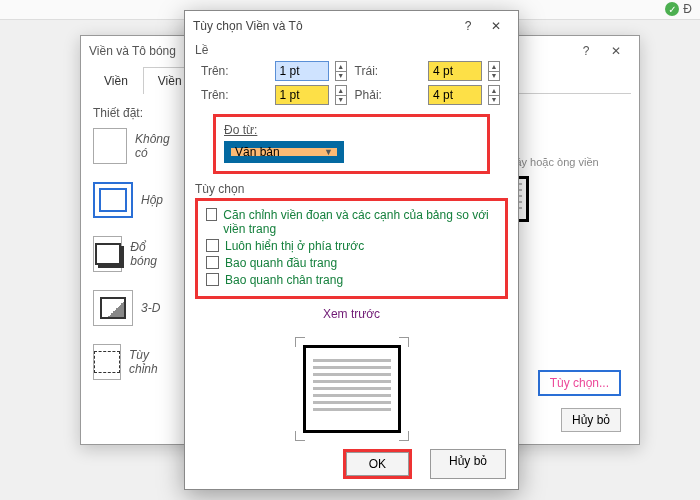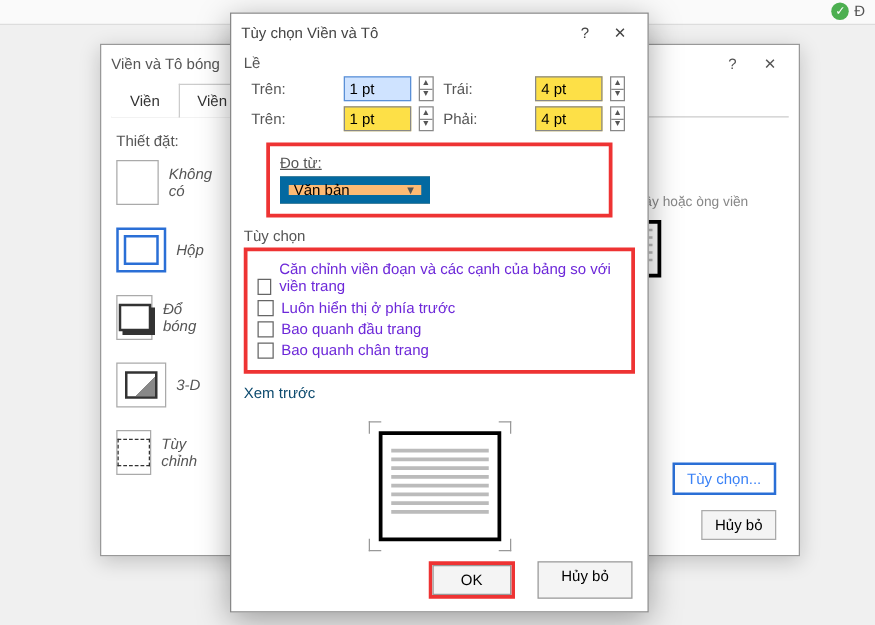--- a/index.html
+++ b/index.html
@@ -19,21 +19,21 @@
 .dlg1 .tab { padding: 6px 14px; border: 1px solid transparent; border-bottom: none; color: #333; position: relative; top: 1px; background: #fff; }
 .dlg1 .tab.active { border-color: #ccc; background: #fff; }
 .dlg1 .body { padding: 8px 12px; }
 .dlg1 .thietdat-label { color: #555; margin: 4px 0 6px; }
 .dlg1 .preset-col { width: 70px; float: left; }
 .dlg1 .preset-item { display: flex; flex-direction: row; align-items: center; gap: 8px; margin-bottom: 14px; height: 40px; font-style: italic; }
 .dlg1 .preset-item .picon { width: 40px; height: 36px; border: 1px solid #aaa; background: #fff; display: flex; align-items: center; justify-content: center; }
 .dlg1 .preset-item.selected .picon { border: 2px solid #2a6fd6; }
 .dlg1 .preset-item .plabel { color: #555; }
 .dlg1 .right-area { position: absolute; right: 16px; top: 120px; width: 110px; color: #888; font-size: 11px; }
-.dlg1 .tuychon-btn { position: absolute; right: 18px; bottom: 48px; border: 2px solid #2a6fd6; padding: 4px 10px; background: #fff; color: #3b82f6; }
+.dlg1 .tuychon-btn { position: absolute; right: 18px; bottom: 48px; border: 2px solid #2a6fd6; padding: 4px 10px; background: #fff; color: #ec4899; }
 .dlg1 .huybo-btn { position: absolute; right: 18px; bottom: 12px; border: 1px solid #aaa; padding: 4px 10px; background: #f4f4f4; }
 
 
 .dlg2 { position: absolute; top: 10px; left: 184px; width: 335px; height: 480px; background: #fff; border: 1px solid #888; box-shadow: 0 6px 24px rgba(0,0,0,.35); }
 .dlg2-title { height: 30px; display: flex; align-items: center; padding: 0 8px; color: #444; }
 .dlg2-title .spacer { flex: 1; }
 .dlg2-title .winbtn { width: 28px; text-align: center; color: #444; }
 .dlg2 .section-label { color: #555; padding: 2px 10px; }
 .dlg2 .margins { padding: 2px 16px 9px; display: grid; grid-template-columns: auto 54px 14px auto 54px 14px; gap: 4px 6px; align-items: center; }
 .dlg2 .margins label { color: #555; }
@@ -44,24 +44,24 @@
 .dlg2 .spin div:last-child { border-bottom: none; }
 
 .red-box { border: 3px solid #e33; }
 .dotu-block { margin: 0 28px 6px; padding: 6px 8px 8px; }
 .dotu-block label { color: #555; text-decoration: underline; }
 .dotu-select { margin-top: 4px; width: 120px; height: 22px; border: 7px solid #0369a1; display: flex; align-items: center; justify-content: space-between; padding: 0 4px; background: #fdba74; }
 .dotu-select .arrow { font-size: 9px; color: #555; }
 
 .tuychon-block { margin: 0 10px 6px; }
 .check-list { padding: 4px 8px 6px; }
-.check-row { display: flex; align-items: flex-end; gap: 6px; margin: 3px 0; color: #6d28d9; }
+.check-row { display: flex; align-items: flex-start; gap: 6px; margin: 3px 0; color: #15803d; }
 .chk { width: 13px; height: 13px; border: 1px solid #666; background: #fff; }
 
-.xemtruoc { padding: 2px 10px; color: #0c4a6e; }
+.xemtruoc { padding: 2px 10px; color: #701a75; text-align: center; }
 .preview-box { margin: 16px auto 8px; width: 110px; height: 100px; position: relative; }
 .preview-box .pg { position: absolute; inset: 6px; border: 3px solid #000; }
 .preview-box .lines { position: absolute; inset: 16px; }
 .preview-box .lines div { height: 3px; background: #bbb; margin: 4px 0; }
 .preview-box .corner { position: absolute; width: 10px; height: 10px; border: 1px solid #999; }
 .preview-box .c1 { top: -2px; left: -2px; border-right: none; border-bottom: none; }
 .preview-box .c2 { top: -2px; right: -2px; border-left: none; border-bottom: none; }
 .preview-box .c3 { bottom: -2px; left: -2px; border-right: none; border-top: none; }
 .preview-box .c4 { bottom: -2px; right: -2px; border-left: none; border-top: none; }
 

